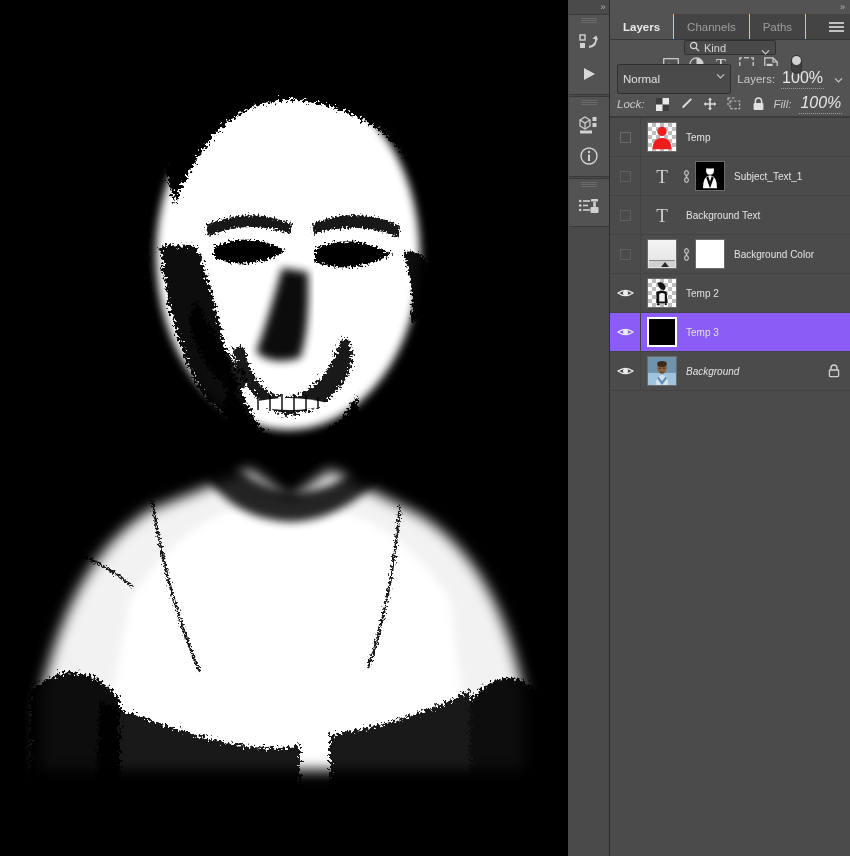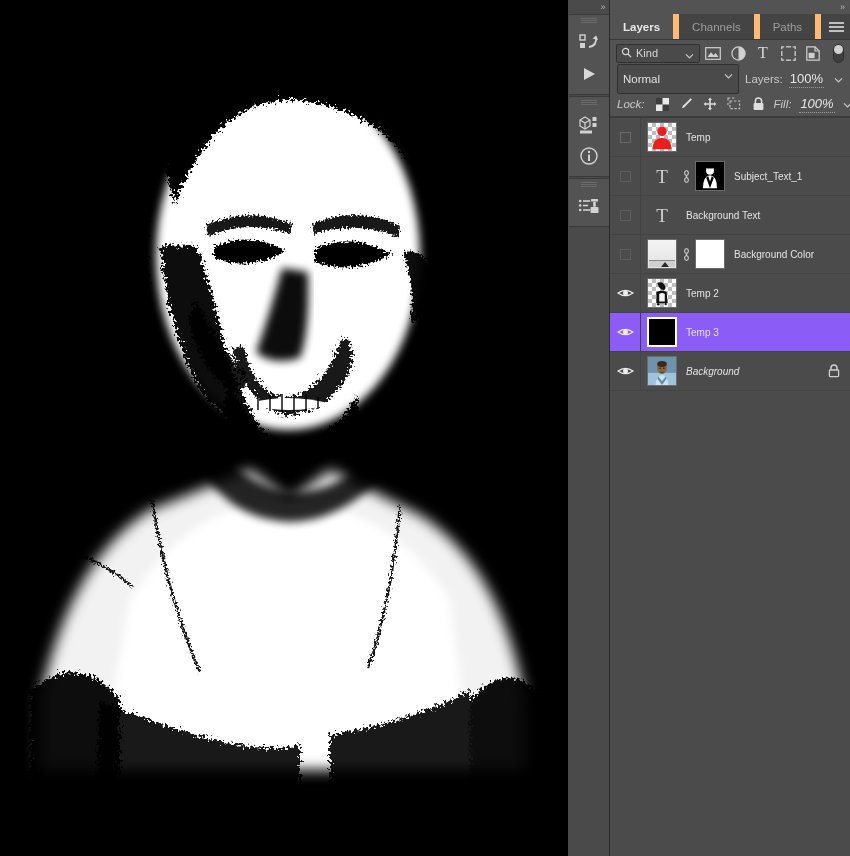--- a/index.html
+++ b/index.html
@@ -73,35 +73,36 @@
     background: #444444;
     display: flex; align-items: stretch;
     position: relative;
     border-bottom: 1px solid #383838;
   }
   .tab {
     padding: 0 13px;
     display: flex; align-items: center;
     font-size: 11.5px; color: #9e9e9e;
     background: #444444;
-    border-right: 6px solid #fdba74;
+    border-right: 1px solid #fdba74;
   }
   .tab.active { background: #535353; color: #e8e8e8; font-weight: bold; }
   .panel-menu {
     position: absolute; right: 6px; top: 0; height: 26px;
     display: flex; align-items: center;
   }
   .hamburger { width: 15px; }
   .hamburger i { display: block; height: 1.6px; background: #c0c0c0; margin: 2.6px 0; }
 
   
   .filter-row {
     height: 26px; display: flex; align-items: center;
     padding: 0 6px; gap: 0;
     background: #535353;
+    flex-direction: column;
   }
   .kind-select {
     width: 92px; height: 19px;
     background: #4a4a4a;
     border: 1px solid #303030;
     border-radius: 2px;
     display: flex; align-items: center;
     padding: 0 4px; gap: 4px;
     color: #d6d6d6; font-size: 11px;
     position: relative;
@@ -126,21 +127,21 @@
   }
   .blend-select {
     width: 127px; height: 19px;
     background: #4a4a4a; border: 1px solid #303030; border-radius: 2px;
     display: flex; align-items: center; padding: 14px 5px;
     color: #e0e0e0; font-size: 11.5px; position: relative;
   }
   .blend-select .caret { position: absolute; right: 5px; top: 5px; }
   .field-label { color: #c9c9c9; font-size: 11.5px; }
   .num-field {
-    color: #e6e6e6; font-size: 13px;
+    color: #e6e6e6; font-size: 16px;
     border-bottom: 1px dotted #9a9a9a;
     padding: 0 1px 1px 1px;
   }
 
   
   .lock-row {
     height: 25px; display: flex; align-items: center;
     padding: 0 7px; background: #535353; gap: 8px;
     border-bottom: 1px solid #3c3c3c;
     font-style: italic;

